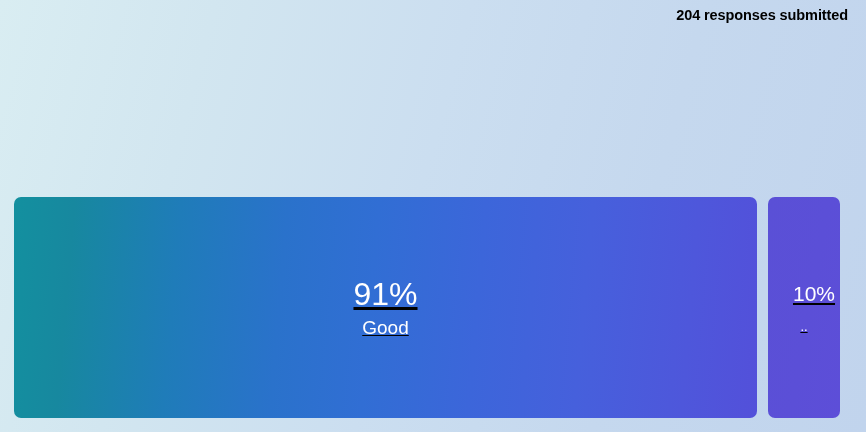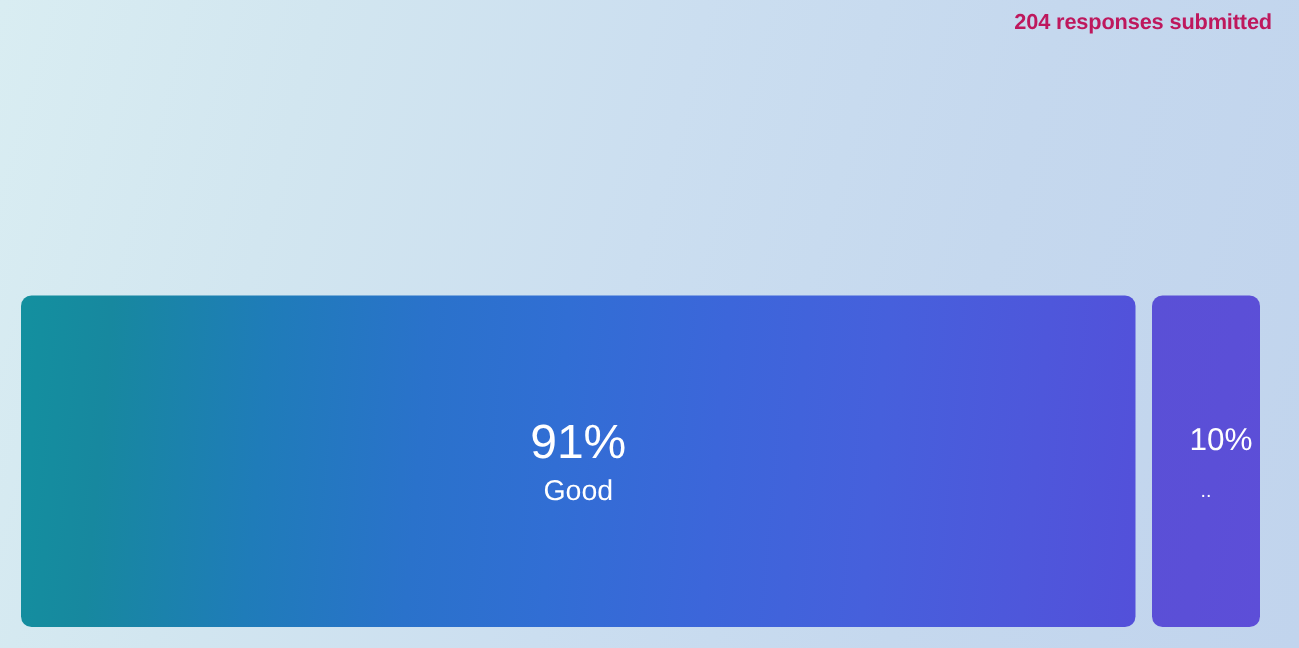--- a/index.html
+++ b/index.html
@@ -27,21 +27,21 @@
     left: 0;
     right: 18px;
     height: 30px;
     display: flex;
     align-items: center;
     justify-content: flex-end;
   }
   .responses-text {
     font-size: 14.5px;
     font-weight: bold;
-    color: #be185d;
+    color: #000000;
     letter-spacing: -0.1px;
     white-space: nowrap;
   }
 
   
   .question-heading {
     position: absolute;
     top: 49px;
     left: 10px;
     width: 760px;
@@ -99,20 +99,21 @@
   }
 
   .bar-inner {
     display: flex;
     flex-direction: column;
     align-items: center;
     justify-content: center;
     width: 100%;
     padding: 0 4px;
     box-sizing: border-box;
+    text-decoration: underline;
   }
 
   .bar-value {
     color: #ffffff;
     font-weight: normal;
     white-space: nowrap;
   }
   .bar-primary .bar-value {
     font-size: 32px;
     line-height: 36px;

